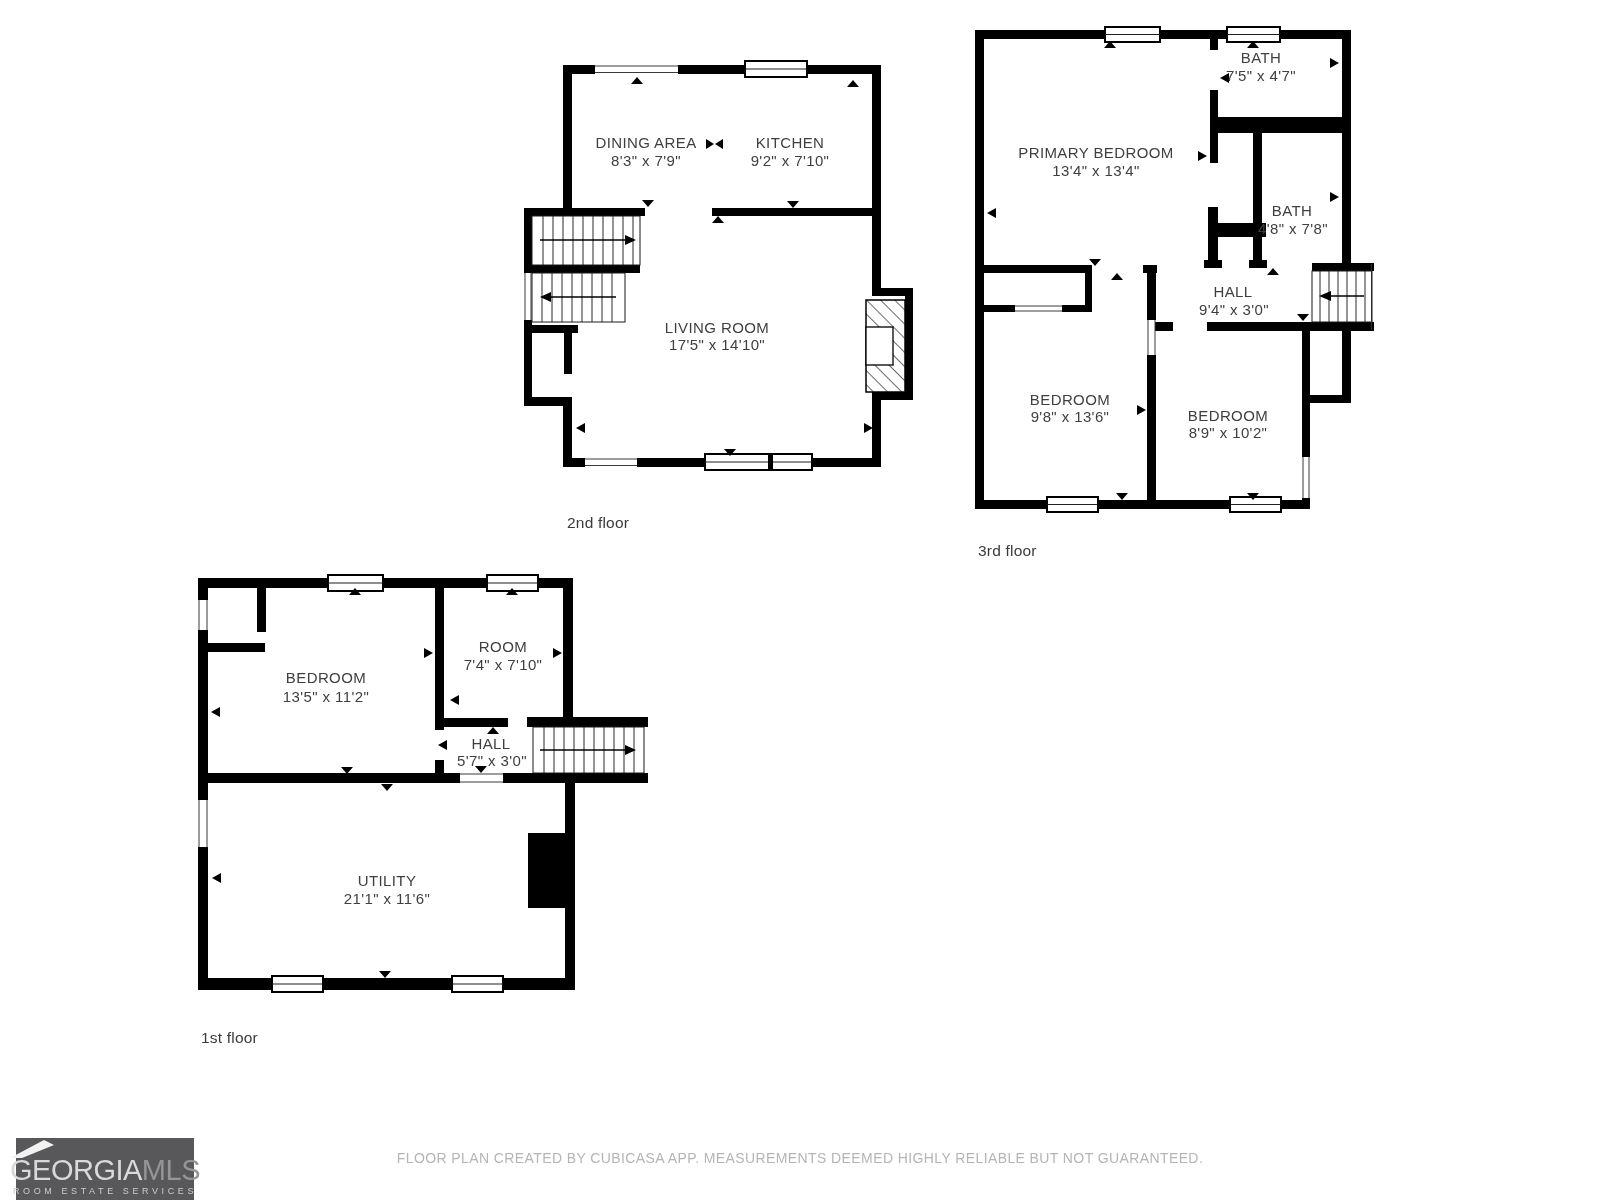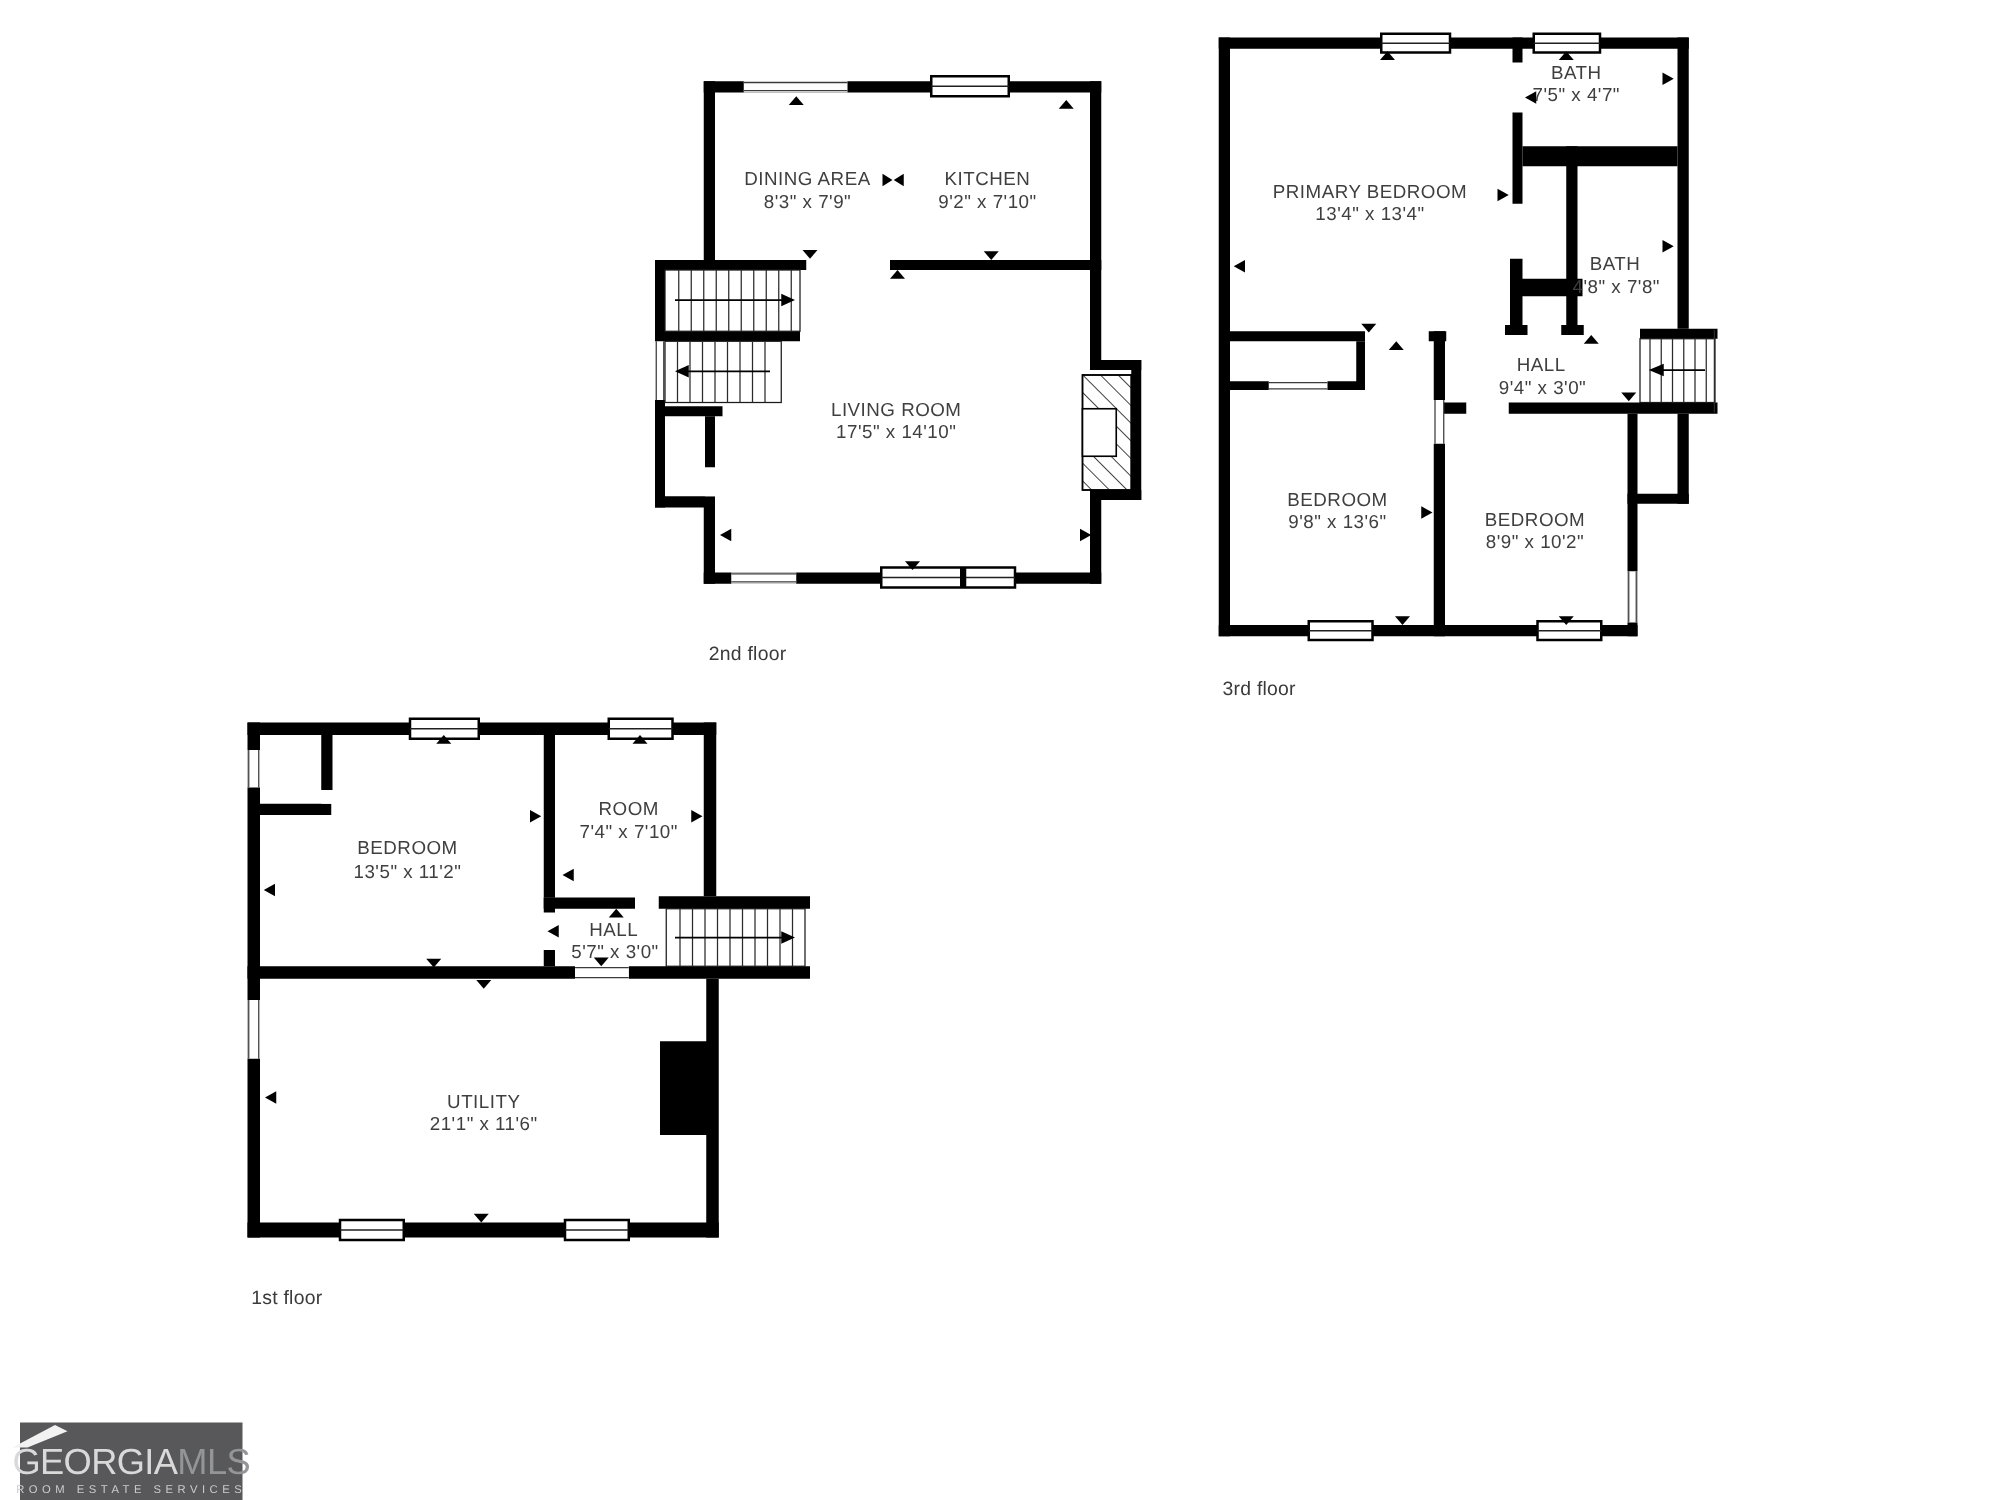--- a/index.html
+++ b/index.html
@@ -342,20 +342,21 @@
       <text class="rname" x="492" y="766">5'7" x 3'0"</text>
     </g>
     <g>
       <text class="rname" x="387" y="886">UTILITY</text>
       <text class="rname" x="387" y="904">21'1" x 11'6"</text>
     </g>
     <text class="flabel" x="201" y="1043">1st floor</text>
   </g>
 </svg>
 
+<div class="disclaimer">FLOOR PLAN CREATED BY CUBICASA APP. MEASUREMENTS DEEMED HIGHLY RELIABLE BUT NOT GUARANTEED.</div>
 
 <div class="logo">
   <div class="logo-line1">
     <svg class="logo-roof" width="64" height="20" viewBox="0 0 64 20">
       <polygon points="0,19 34,1 44,6 12,19" fill="#f2f2f2"></polygon>
       <polygon points="34,1 62,15 44,6" fill="#8d8f91"></polygon>
     </svg>
     <span class="logo-georgia">GEORGIA</span><span class="logo-mls">MLS</span>
   </div>
   <div class="logo-line2">ROOM ESTATE SERVICES</div>

